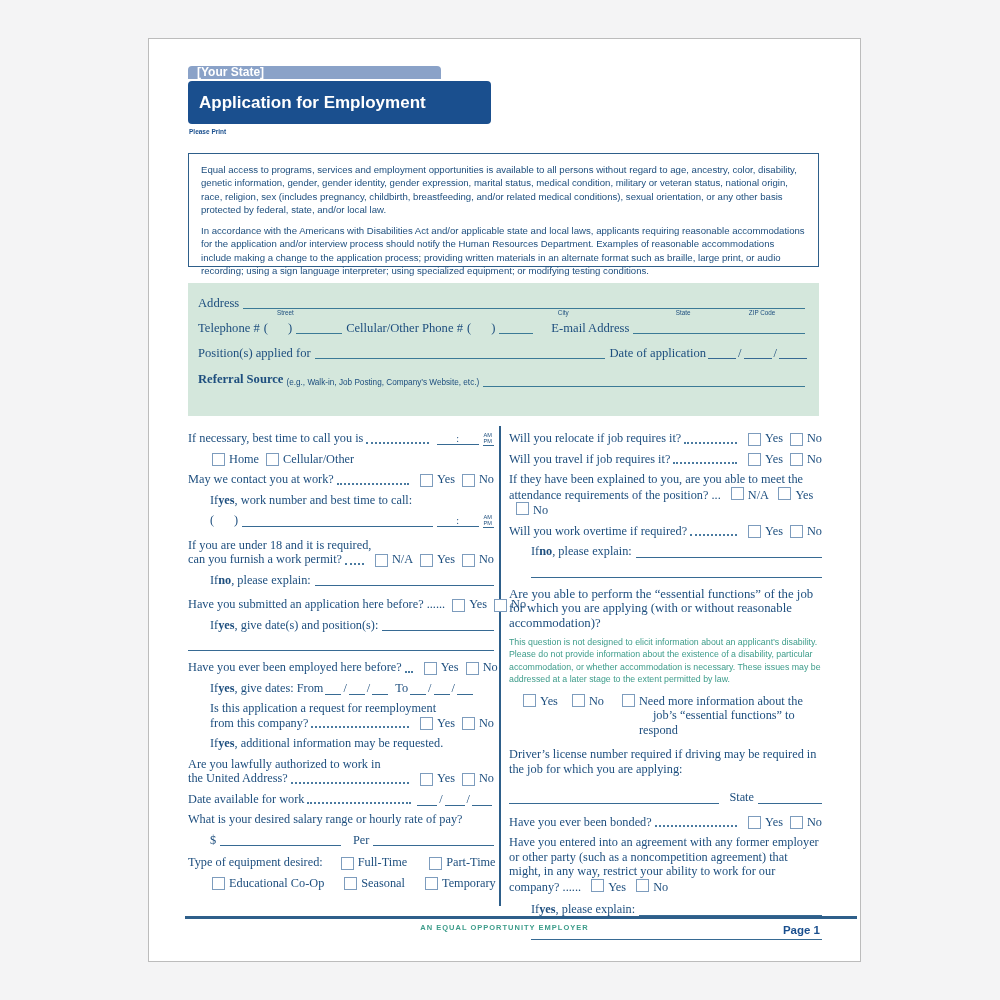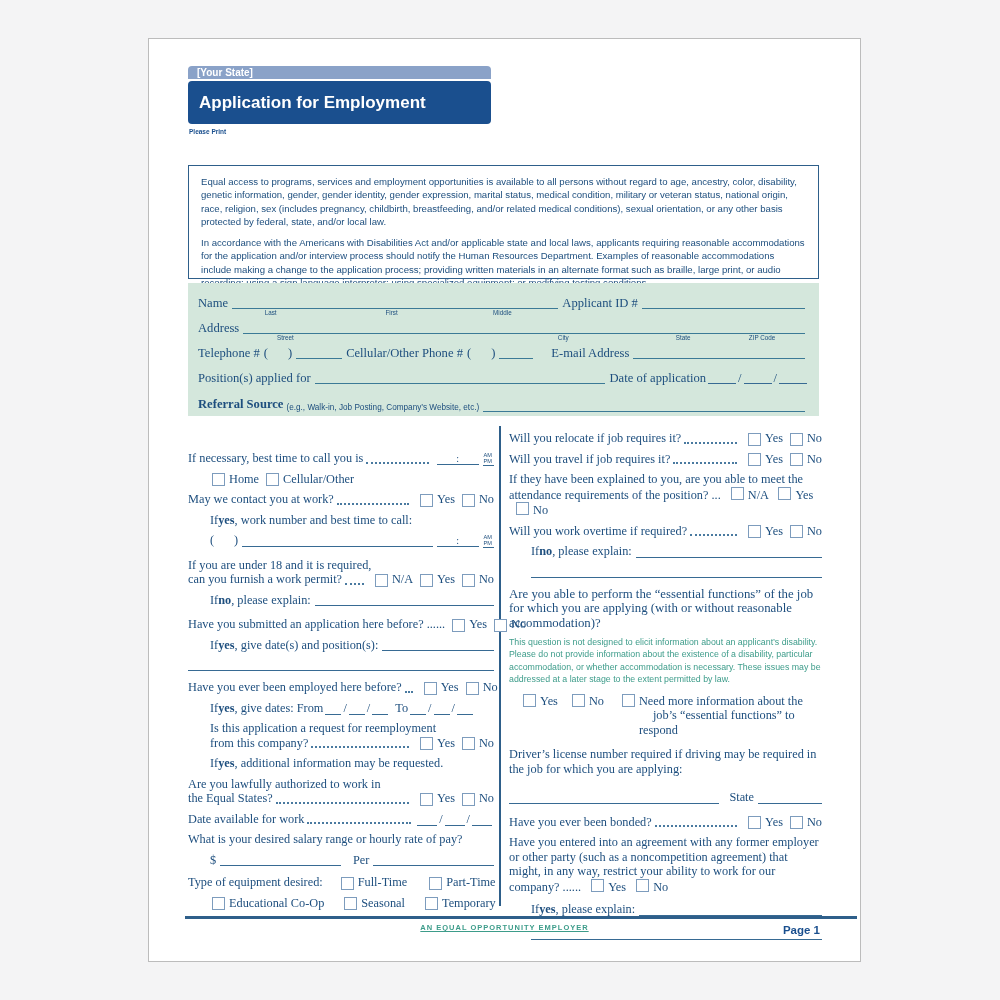--- a/index.html
+++ b/index.html
@@ -1,45 +1,45 @@
 <!DOCTYPE html>
 <html><head>
 <meta charset="utf-8">
 <style>
   html,body{margin:0;padding:0;background:#f4f4f5;width:1000px;height:1000px;overflow:hidden;}
   .sheet{position:absolute;left:148px;top:38px;width:711px;height:922px;background:#ffffff;
          border:1px solid #bcbcbc;font-family:"Liberation Serif",serif;color:#1d4e7e;}
   
-  .bar-light{position:absolute;left:39px;top:27px;width:303px;height:13px;background:#8aa2c8;
+  .bar-light{position:absolute;left:39px;top:27px;width:253px;height:13px;background:#8aa2c8;
              border-radius:4px 4px 0 0;color:#fff;font-family:"Liberation Sans",sans-serif;
-             font-size:10px;font-weight:bold;line-height:13px;padding-left:9px;box-sizing:border-box;}
+             font-size:12px;font-weight:bold;line-height:13px;padding-left:9px;box-sizing:border-box;}
   .bar-dark{position:absolute;left:39px;top:42px;width:303px;height:43px;background:#1a4f8e;
             border-radius:4px;color:#fff;display:flex;align-items:center;}
   .bar-dark h1{margin:0 0 0 11px;font-family:"Liberation Sans",sans-serif;font-size:17px;font-weight:bold;}
   .please-print{position:absolute;left:40px;top:89px;font-family:"Liberation Sans",sans-serif;
                 font-size:6.5px;font-weight:bold;color:#1a4f8e;}
   
-  .notice{position:absolute;left:39px;top:126px;width:631px;height:114px;border:1.5px solid #2e5f8a;
+  .notice{position:absolute;left:39px;top:114px;width:631px;height:114px;border:1.5px solid #2e5f8a;
           box-sizing:border-box;padding:9px 12px;font-family:"Liberation Sans",sans-serif;
           font-size:9.6px;line-height:1.4;color:#1d4e7e;}
   .notice p{margin:0 0 7px 0;}
   
   .panel{position:absolute;left:39px;top:244px;width:631px;height:133px;background:#d4e7dc;
          box-sizing:border-box;padding:14px 10px 6px 10px;font-size:12.6px;}
   .prow{display:flex;align-items:flex-end;margin-bottom:13px;white-space:nowrap;}
   .plabel{line-height:12px;}
   .pline{position:relative;border-bottom:1px solid #3b7a96;height:11px;margin:0 4px;}
   .g1{flex:1;} .g2{flex:2;}
   .sub{position:absolute;top:12px;font-family:"Liberation Sans",sans-serif;font-size:6.3px;
        font-style:normal;color:#1d4e7e;}
   .pgap{display:inline-block;width:20px;}
   .refhint{font-family:"Liberation Sans",sans-serif;font-size:8.2px;margin-left:3px;}
   
   .col{position:absolute;top:392px;font-size:12.3px;line-height:14.5px;}
-  .col-left{left:39px;width:306px;margin-top:20px;}
+  .col-left{left:39px;width:306px;}
   .col-right{left:360px;width:313px;}
   .divider{position:absolute;left:350px;top:387px;width:1.5px;height:480px;background:#2e5f8a;}
   .row{display:flex;align-items:flex-end;margin-bottom:6px;white-space:nowrap;}
   .wrap{white-space:normal;display:block;margin-bottom:6px;}
   .ind{padding-left:22px;}
   .lead{flex:1;border-bottom:2px dotted #4a7aa0;height:3px;margin:0 4px 2px 3px;min-width:8px;}
   .wl{flex:1;border-bottom:1px solid #376a93;height:10px;margin:0 0 1px 4px;min-width:18px;}
   .wl-full{border-bottom:1px solid #376a93;height:12px;margin:2px 0 9px 0;}
   .cb{display:inline-block;width:11px;height:11px;border:1px solid #7d9cbd;background:#fff;
       vertical-align:-1px;margin:0 4px 0 7px;flex:none;}
@@ -51,21 +51,21 @@
   .ampm{display:inline-block;border-bottom:1px solid #376a93;font-family:"Liberation Sans",sans-serif;
         font-size:5.6px;line-height:6px;padding:0 2px 1px 1px;flex:none;}
   .ampm i{display:block;font-style:normal;}
   .note{font-family:"Liberation Sans",sans-serif;font-size:8.8px;line-height:1.42;color:#3d9c8a;
         white-space:normal;margin:2px 0 8px 0;}
   .qbig{font-size:12.8px;}
   
   .foot-line{position:absolute;left:36px;top:877px;width:672px;height:2.5px;background:#2e5f8a;}
   .foot-text{position:absolute;left:0;top:884px;width:711px;text-align:center;
              font-family:"Liberation Sans",sans-serif;font-size:7.5px;font-weight:bold;
-             letter-spacing:1px;color:#3d9c8a;text-decoration:underline;}
+             letter-spacing:1px;color:#3d9c8a;}
   .page-num{position:absolute;right:40px;top:885px;font-family:"Liberation Sans",sans-serif;
             font-size:11.5px;font-weight:bold;color:#1a4f8e;}
   b{font-weight:bold;}
 </style>
 </head>
 <body>
 
 <div class="sheet">
 
   <div class="bar-light">
@@ -75,30 +75,20 @@
     <h1>Application for Employment</h1>
   </div>
   <div class="please-print">Please Print</div>
 
   <div class="notice">
     <p>Equal access to programs, services and employment opportunities is available to all persons without regard to age, ancestry, color, disability, genetic information, gender, gender identity, gender expression, marital status, medical condition, military or veteran status, national origin, race, religion, sex (includes pregnancy, childbirth, breastfeeding, and/or related medical conditions), sexual orientation, or any other basis protected by federal, state, and/or local law.</p>
     <p>In accordance with the Americans with Disabilities Act and/or applicable state and local laws, applicants requiring reasonable accommodations for the application and/or interview process should notify the Human Resources Department. Examples of reasonable accommodations include making a change to the application process; providing written materials in an alternate format such as braille, large print, or audio recording; using a sign language interpreter; using specialized equipment; or modifying testing conditions.</p>
   </div>
 
   <div class="panel">
-    <div class="prow">
-      <span class="plabel">Name</span>
-      <span class="pline g2">
-        <i class="sub" style="left:10%">Last</i>
-        <i class="sub" style="left:47%">First</i>
-        <i class="sub" style="left:80%">Middle</i>
-      </span>
-      <span class="plabel">Applicant ID #</span>
-      <span class="pline g1"></span>
-    </div>
     <div class="prow">
       <span class="plabel">Address</span>
       <span class="pline g1">
         <i class="sub" style="left:6%">Street</i>
         <i class="sub" style="left:56%">City</i>
         <i class="sub" style="left:77%">State</i>
         <i class="sub" style="left:90%">ZIP Code</i>
       </span>
     </div>
     <div class="prow">
@@ -257,21 +247,21 @@
 
     <div class="row ind" style="margin-top:4px">
       <span>If </span>
         <b>yes</b>
         <span>, additional information may be requested.</span>
     </div>
 
     <div style="margin-top:3px">
       <div>Are you lawfully authorized to work in</div>
       <div class="row">
-        <span>the Equal States?</span>
+        <span>the United Address?</span>
         <span class="lead"></span>
         <span class="cb"></span>
           <span>Yes</span>
         <span class="cb"></span>
           <span>No</span>
       </div>
     </div>
 
     <div class="row" style="margin-top:6px">
       <span>Date available for work</span>

